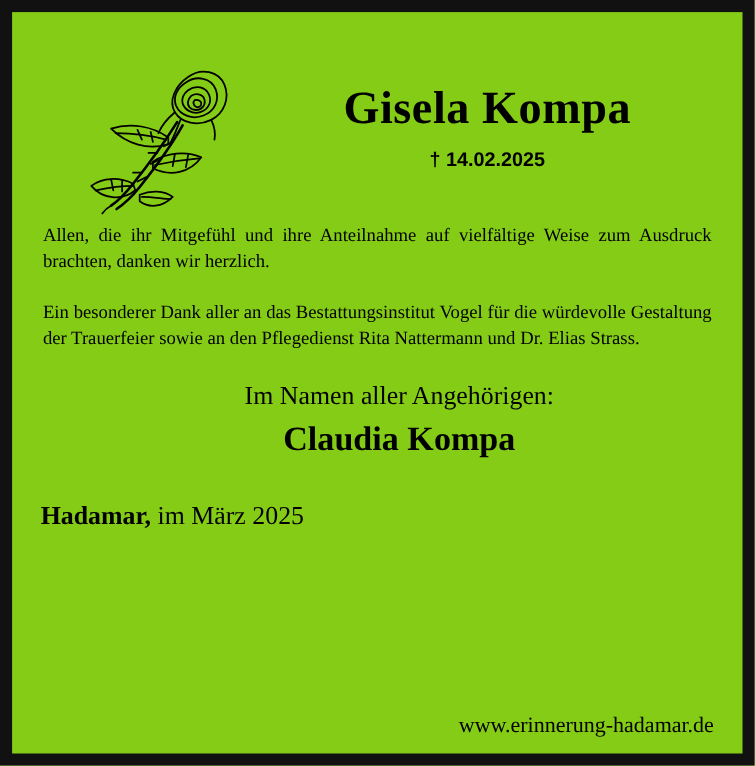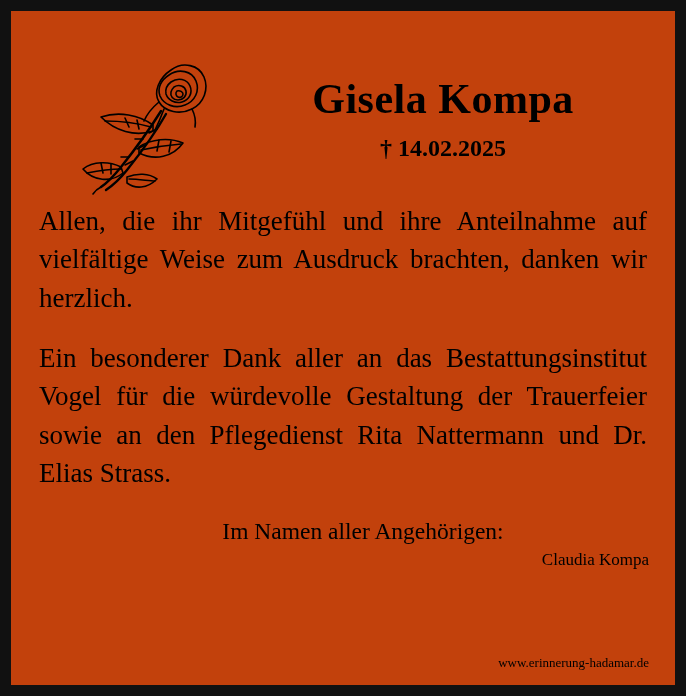--- a/index.html
+++ b/index.html
@@ -12,21 +12,21 @@
     height: 696px;
     font-family: "Liberation Serif", serif;
     color: #000000;
     overflow: hidden;
   }
   .notice {
     position: relative;
     box-sizing: border-box;
     width: 686px;
     height: 696px;
-    background: #c2410c;
+    background: #84cc16;
     border: 11px solid #111111;
     padding: 18px 26px 14px 26px;
   }
   .header {
     position: relative;
     height: 165px;
   }
   .rose {
     position: absolute;
     left: 28px;
@@ -43,60 +43,59 @@
   }
   .deceased-name {
     font-family: "Liberation Serif", serif;
     font-weight: bold;
     font-size: 42px;
     line-height: 1.05;
     letter-spacing: 0.5px;
   }
   .death-date {
     margin-top: 14px;
-    font-size: 24px;
+    font-size: 18px;
     font-weight: bold;
-    font-family: Liberation Serif, serif;
+    font-family: Liberation Sans, sans-serif;
   }
   .body-text {
-    font-size: 27px;
+    font-size: 17px;
     line-height: 1.42;
     text-align: justify;
     text-justify: inter-word;
     margin: 0 0 22px 0;
     padding: 0 2px;
   }
   .para-1 { margin-top: 8px; }
   .closing {
     margin-top: 13px;
     text-align: center;
     padding-left: 40px;
   }
   .closing-line {
     font-size: 23.5px;
     line-height: 1.45;
   }
   .signer {
-    font-size: 17px;
-    font-weight: normal;
+    font-size: 31px;
+    font-weight: bold;
     line-height: 1.45;
-    text-align: right;
   }
   .place-line {
     margin-top: 34px;
     font-size: 23.5px;
   }
   .place-name {
     font-weight: bold;
   }
   .website {
     position: absolute;
     right: 26px;
     bottom: 14px;
-    font-size: 13px;
+    font-size: 20px;
     font-family: "Liberation Serif", serif;
   }
 </style>
 </head>
 <body>
 
 <div class="notice">
 
   <div class="header">
 
@@ -155,16 +154,20 @@
 
   <p class="body-text para-1">Allen, die ihr Mitgefühl und ihre Anteilnahme auf vielfältige Weise zum Ausdruck brachten, danken wir herzlich.</p>
 
   <p class="body-text para-2">Ein besonderer Dank aller an das Bestattungsinstitut Vogel für die würdevolle Gestaltung der Trauerfeier sowie an den Pflegedienst Rita Nattermann und Dr. Elias Strass.</p>
 
   <div class="closing">
     <div class="closing-line">Im Namen aller Angehörigen:</div>
     <div class="signer">Claudia Kompa</div>
   </div>
 
+  <div class="place-line">
+    <span class="place-name">Hadamar,</span>
+    <span>im März 2025</span>
+  </div>
 
   <div class="website">www.erinnerung-hadamar.de</div>
 
 </div>
 
 </body></html>

